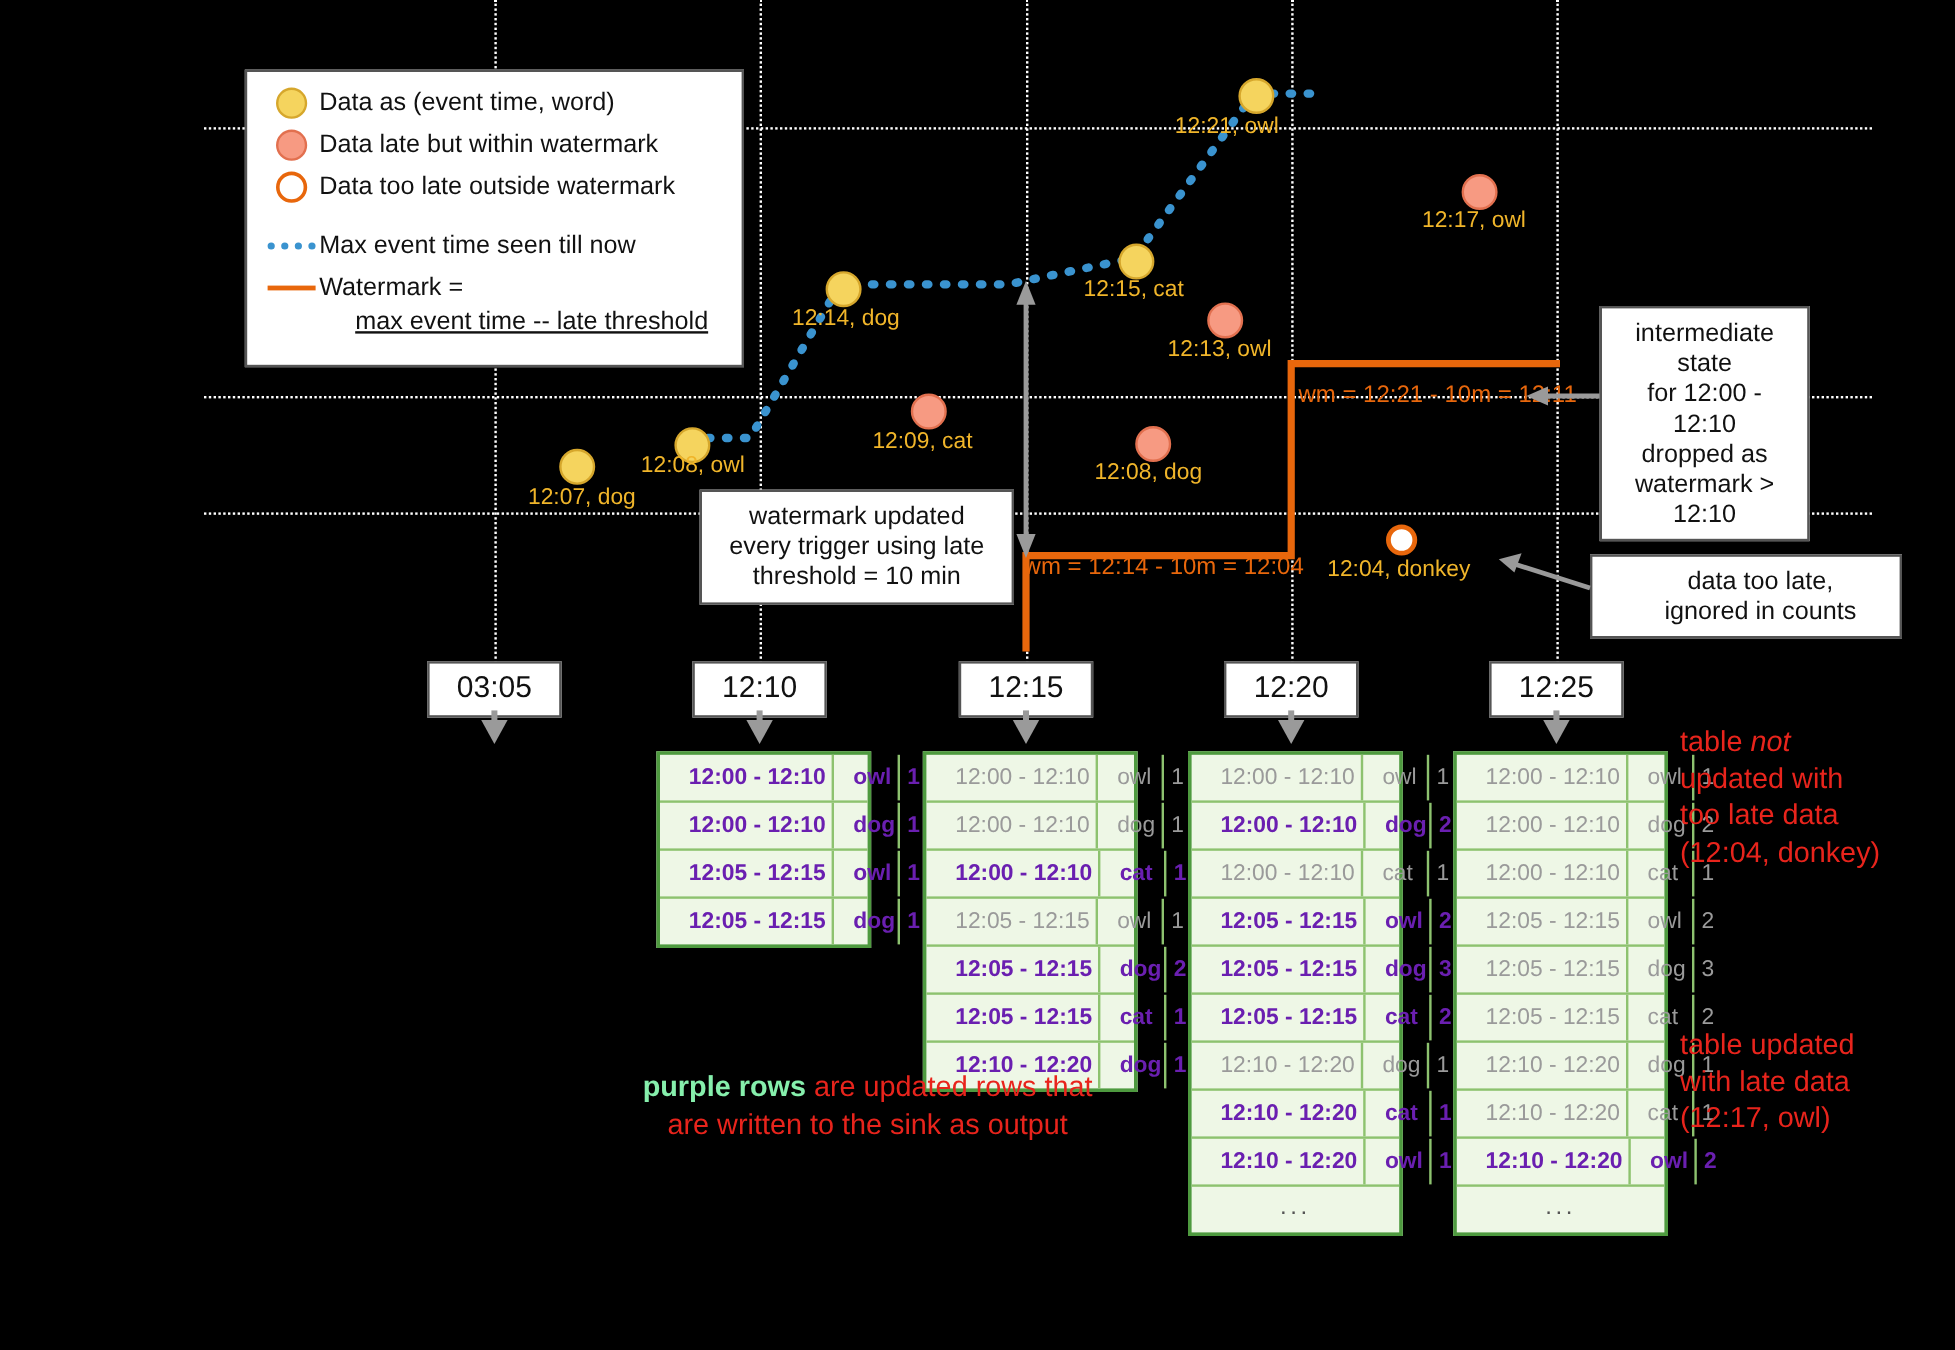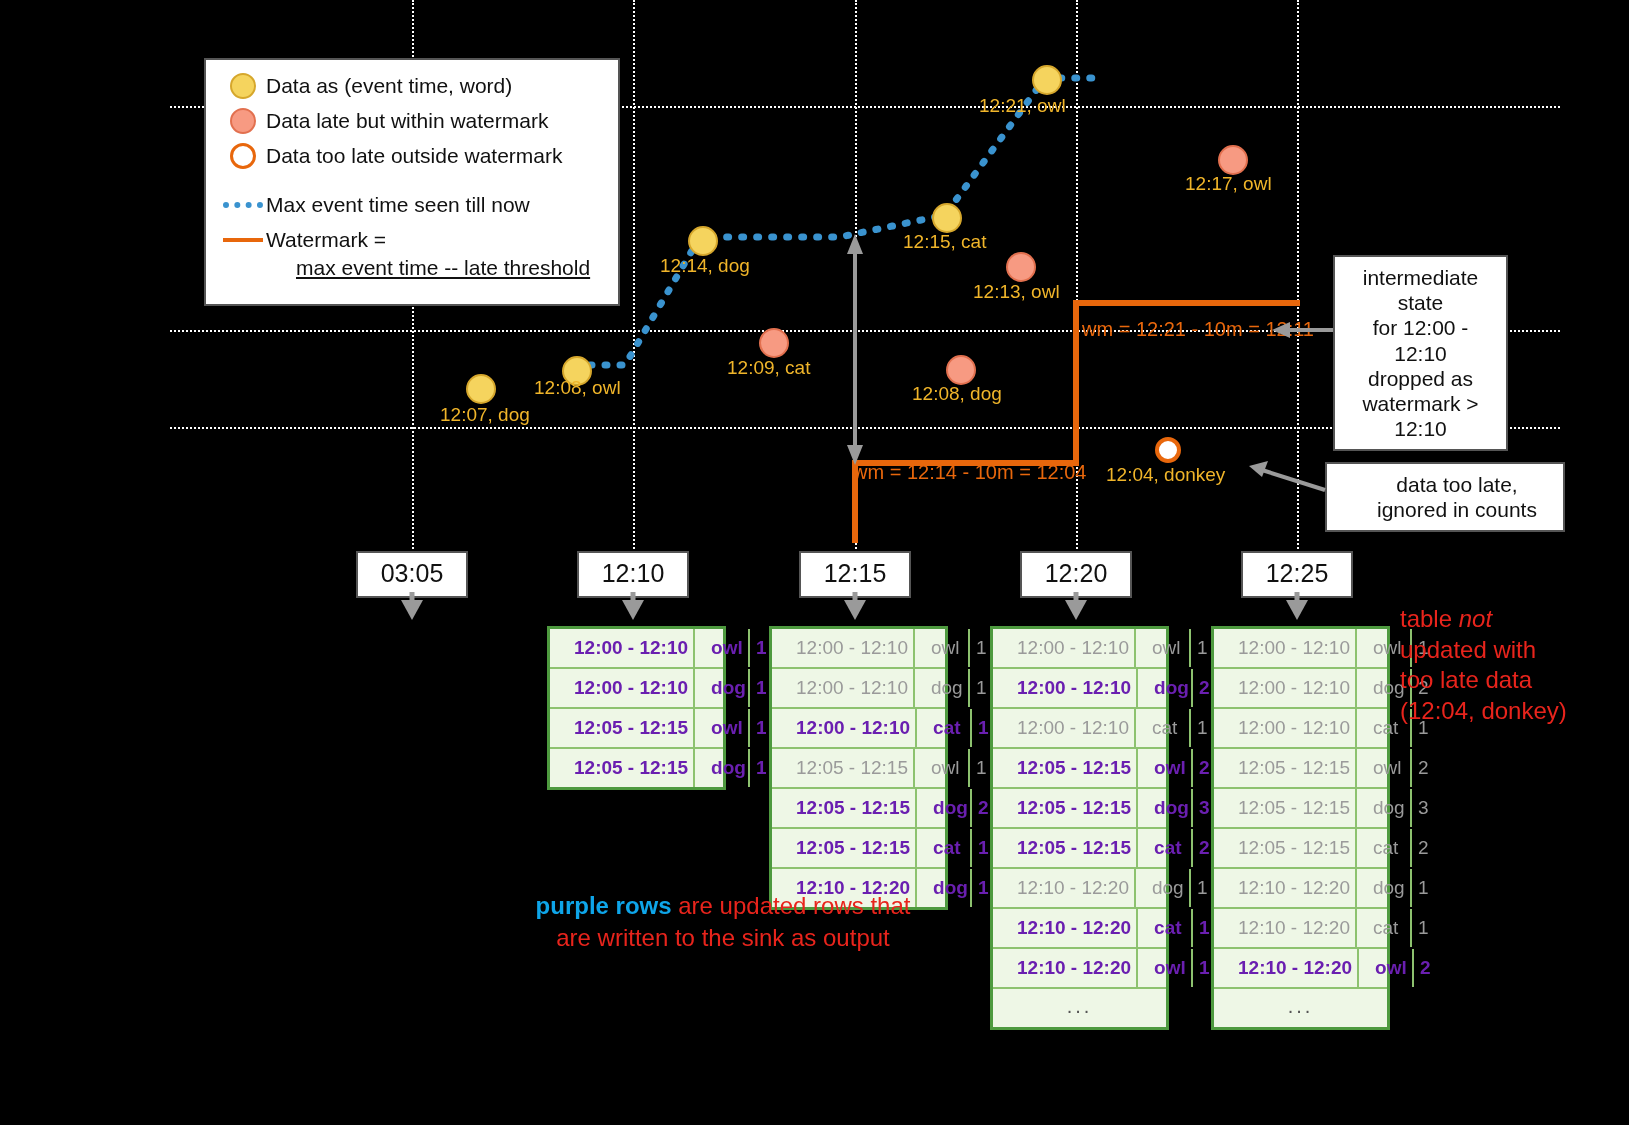--- a/index.html
+++ b/index.html
@@ -181,21 +181,21 @@
   #caption {
     position: absolute;
     left: 508px;
     top: 890px;
     width: 430px;
     text-align: center;
     font-size: 24px;
     color: #e8241c;
     line-height: 1.35;
   }
-  #caption .pw { color: #0ea5e9; font-weight: bold; }
+  #caption .pw { color: #86efac; font-weight: bold; }
 
   
   .wmlabel {
     position: absolute;
     color: #e8670c;
     font-size: 20px;
     white-space: nowrap;
   }
 </style>
 </head>
@@ -290,29 +290,34 @@
 
   <div class="pt salmon" style="left:1218px; top:145px;"></div>
   <div class="pt-label salmon" style="left:1185px; top:173px;">12:17, owl</div>
 
   <div class="pt hollow" style="left:1155px; top:437px;"></div>
   <div class="pt-label salmon" style="left:1106px; top:464px;">12:04, donkey</div>
 
   <div class="wmlabel" style="left:853px; top:461px;">wm = 12:14 - 10m = 12:04</div>
   <div class="wmlabel" style="left:1082px; top:318px;">wm = 12:21 - 10m = 12:11</div>
 
+  <div class="callout" style="left:583px; top:408px; width:262px;">
+    <div>watermark updated</div>
+    <div>every trigger using late</div>
+    <div>threshold = 10 min</div>
+  </div>
 
   <div class="callout" style="left:1333px; top:255px; width:175px;">
     <div>intermediate state</div>
     <div>for 12:00 - 12:10</div>
     <div>dropped as</div>
     <div>watermark &gt; 12:10</div>
   </div>
 
-  <div class="callout" style="left:1325px; top:462px; width:240px;padding-left:36px;">
+  <div class="callout" style="left:1325px; top:462px; width:260px;padding-left:36px;">
     <div>data too late,</div>
     <div>ignored in counts</div>
   </div>
 
   <svg class="abs" style="left:0;top:0;" width="1629" height="560">
     <line x1="1333" y1="330" x2="1285" y2="330" stroke="#9a9a9a" stroke-width="4"></line>
     <polygon points="1272,330 1290,322 1290,338" fill="#9a9a9a"></polygon>
     <line x1="1325" y1="490" x2="1262" y2="470" stroke="#9a9a9a" stroke-width="4"></line>
     <polygon points="1249,466 1268,461 1262,477" fill="#9a9a9a"></polygon>
   </svg>
@@ -501,20 +506,25 @@
 
   <div class="redtext" style="left:1400px; top:604px;">
     <div>
       <span>table </span><i>not</i>
     </div>
     <div>updated with</div>
     <div>too late data</div>
     <div>(12:04, donkey)</div>
   </div>
 
+  <div class="redtext" style="left:1400px; top:856px;">
+    <div>table updated</div>
+    <div>with late data</div>
+    <div>(12:17, owl)</div>
+  </div>
 
   <div id="caption">
     <div>
       <span class="pw">purple rows</span><span> are updated rows that</span>
     </div>
     <div>are written to the sink as output</div>
   </div>
 
 </div>
 

